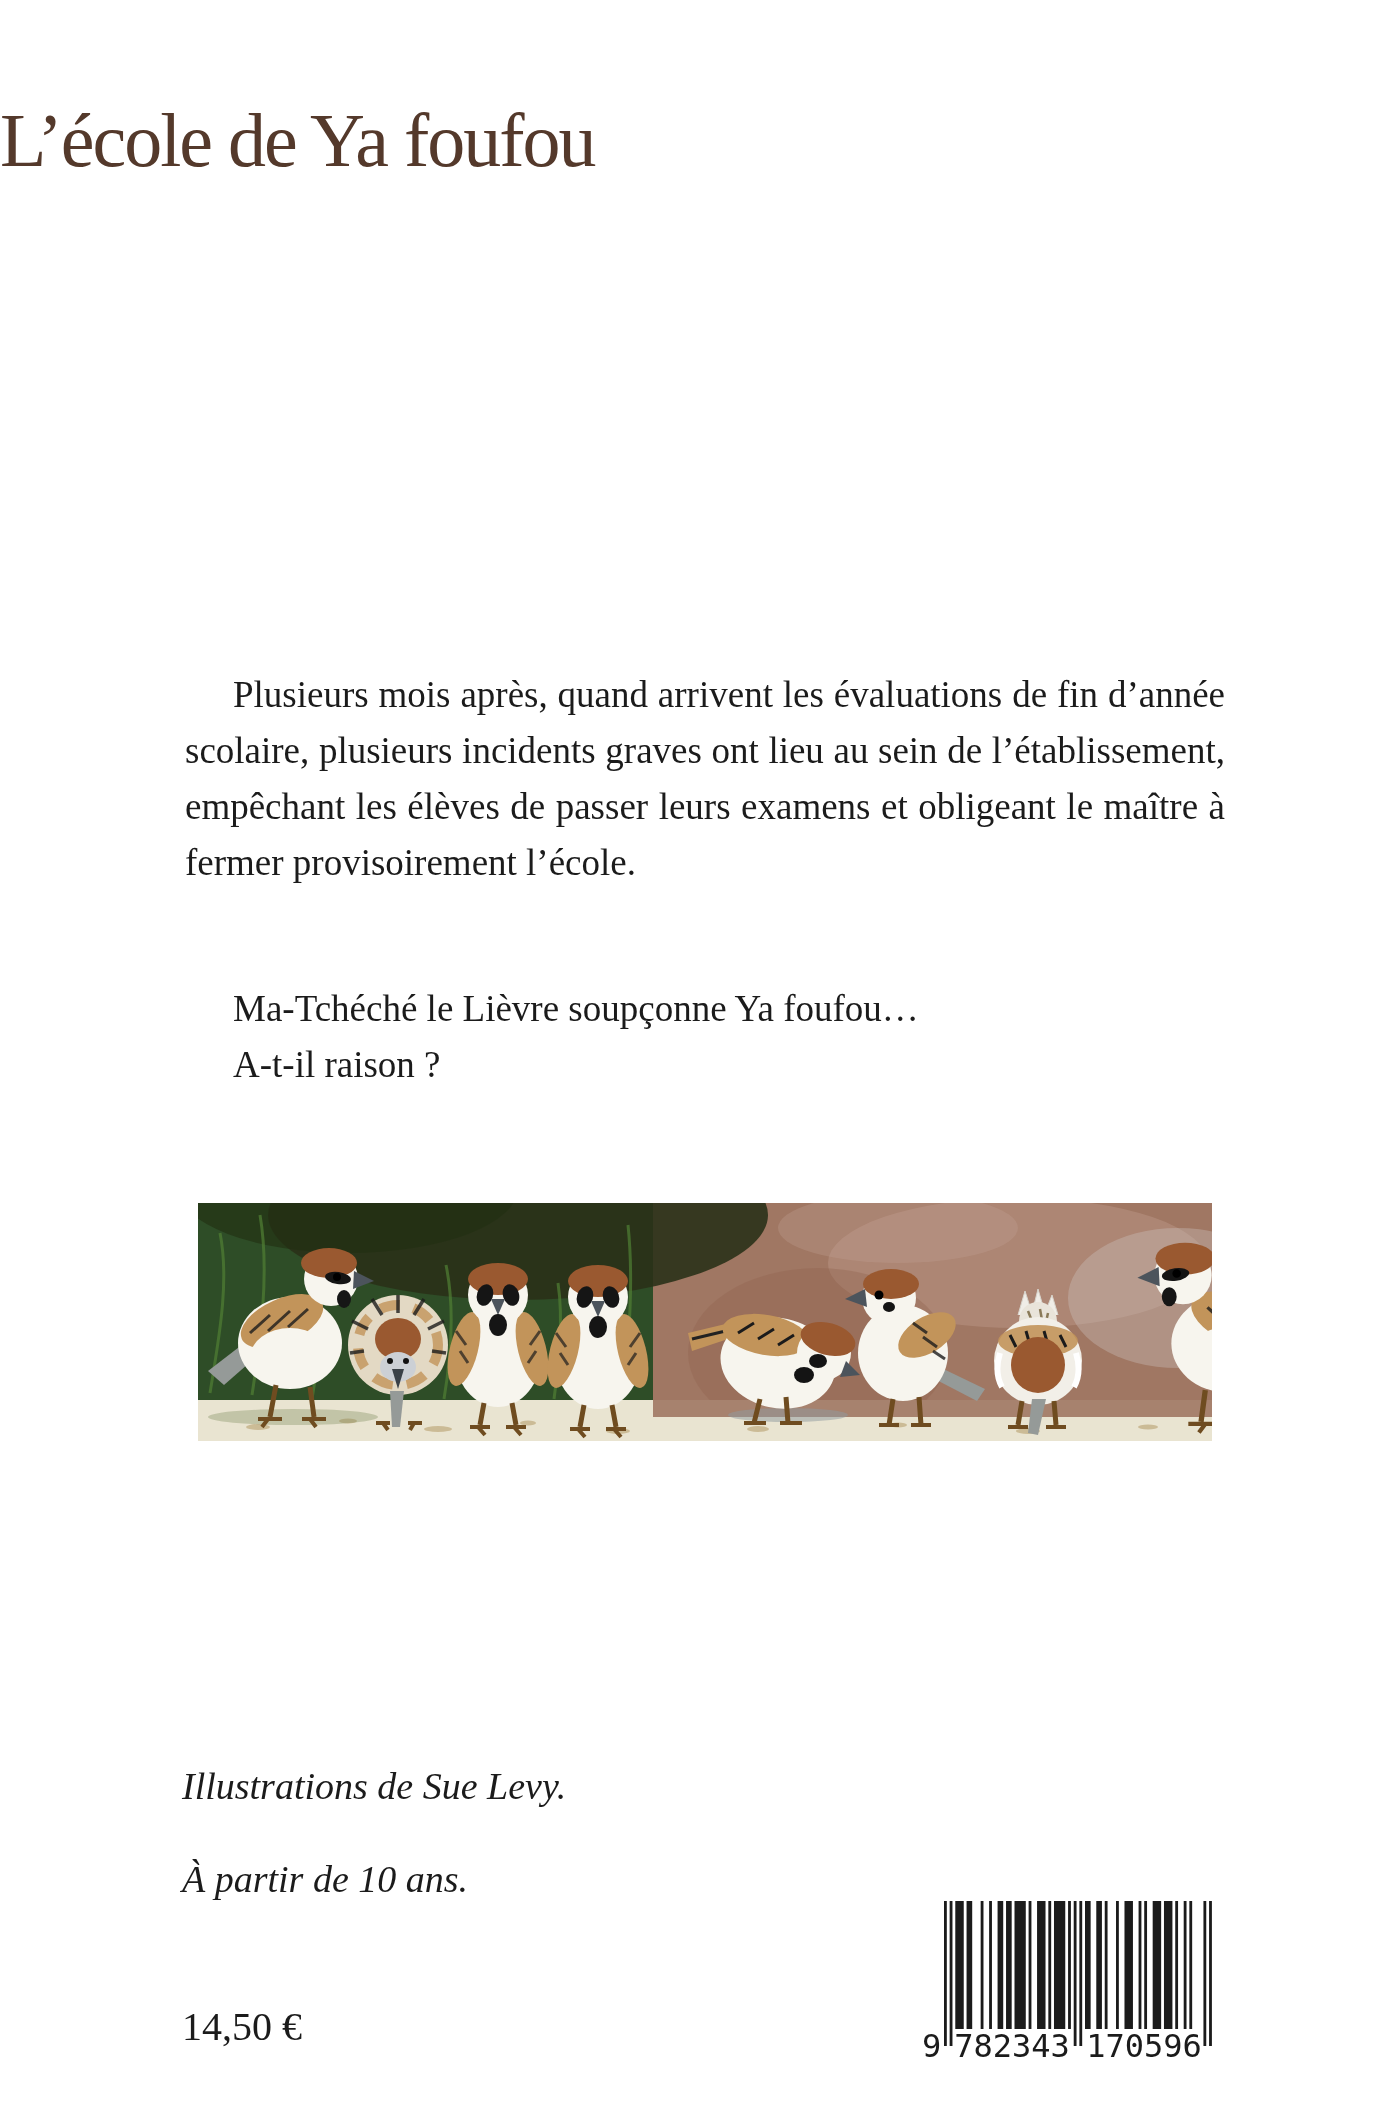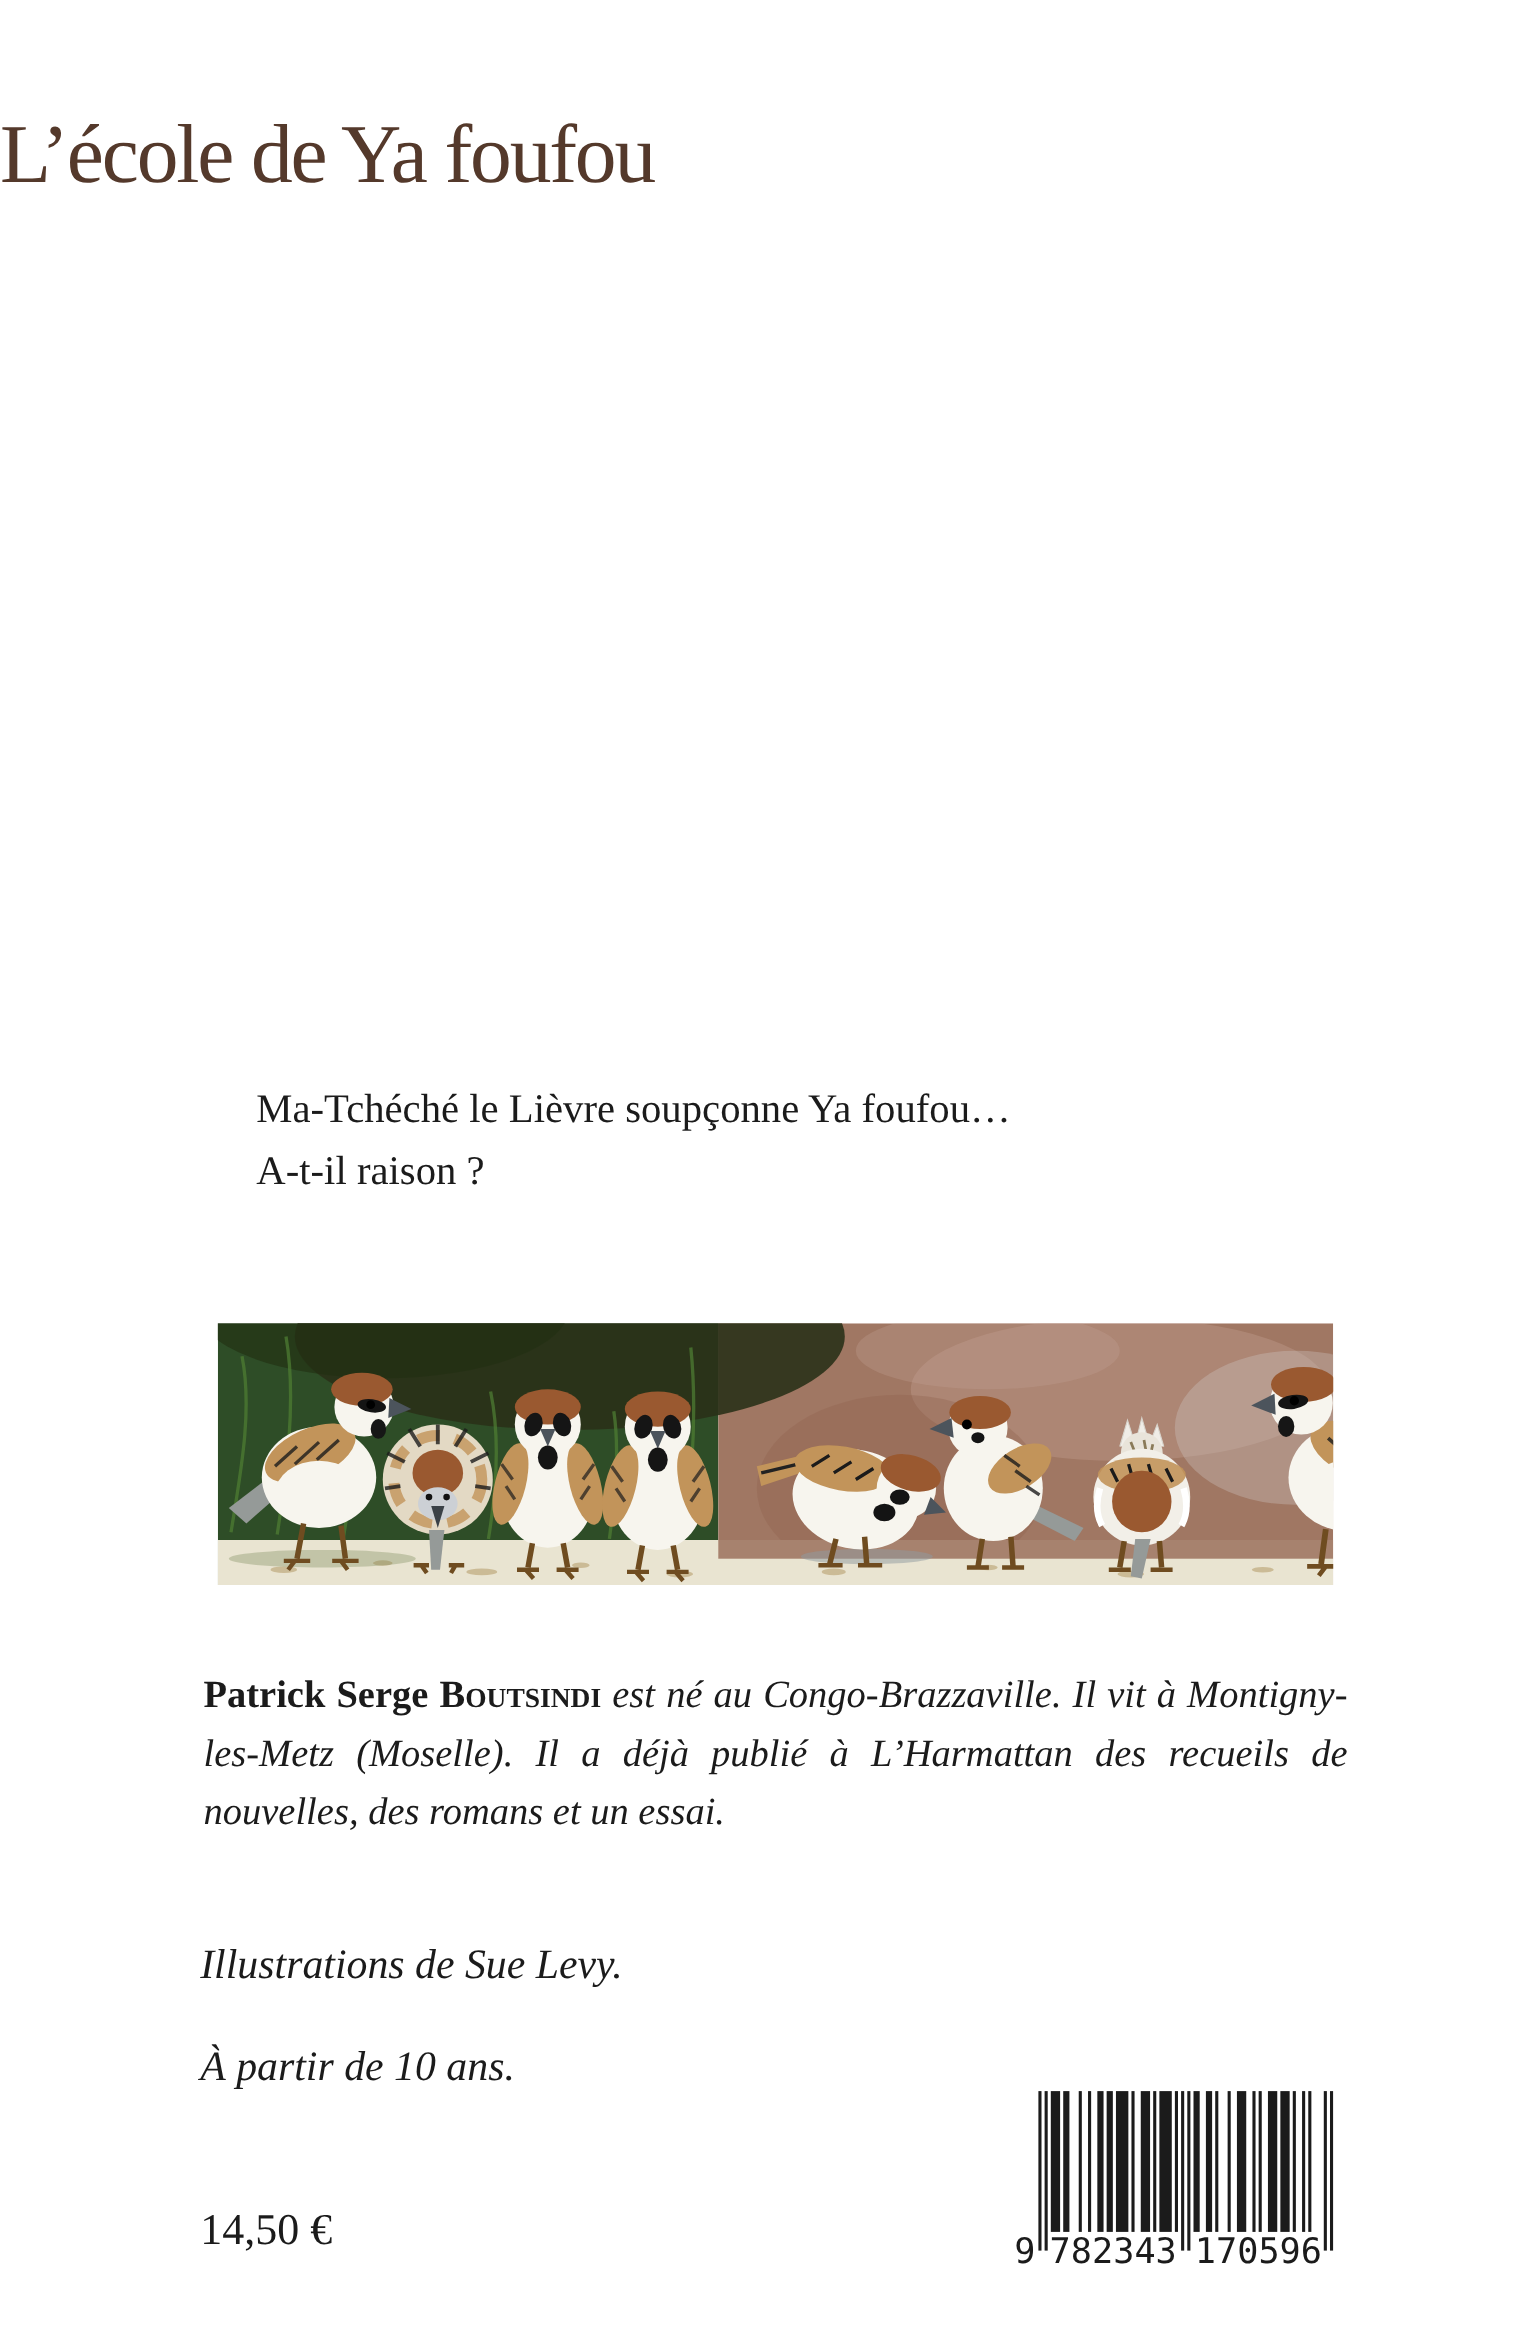--- a/index.html
+++ b/index.html
@@ -55,20 +55,21 @@
     font-size:32px;fill:#1b1b1b;
   }
 </style>
 </head>
 <body>
 
 <div class="page">
 
   <h1 class="title">L’école de Ya foufou</h1>
 
+  <p class="body-par p3 indent">Plusieurs mois après, quand arrivent les évaluations de fin d’année scolaire, plusieurs incidents graves ont lieu au sein de l’établissement, empêchant les élèves de passer leurs examens et obligeant le maître à fermer provisoirement l’école.</p>
 
   <div class="teaser">
     <div>Ma-Tchéché le Lièvre soupçonne Ya foufou…</div>
     <div>A-t-il raison ?</div>
   </div>
 
   <div class="illustration">
     <svg viewBox="0 0 1014 238" width="1014" height="238" preserveAspectRatio="none">
       <defs>
 
@@ -203,21 +204,20 @@
         <path d="M-16,198 L-20,222 M16,198 L18,222" style="stroke:var(--ill-leg)" stroke-width="5" fill="none"></path>
         <path d="M-30,224 h20 M8,224 h20" style="stroke:var(--ill-leg)" stroke-width="4" fill="none"></path>
       </g>
 
       <g>
         <use href="#sside" transform="translate(1126,-8) scale(-1.06,1.06)"></use>
       </g>
     </svg>
   </div>
 
-  <p class="bio"><span class="bio-name">Patrick Serge </span><span class="bio-surname">Boutsindi</span><span class="bio-rest"> est né au Congo-Brazzaville. Il vit à Montigny-les-Metz (Moselle). Il a déjà publié à L’Harmattan des recueils de nouvelles, des romans et un essai.</span></p>
 
   <p class="credit-line illu-credit">Illustrations de Sue Levy.</p>
   <p class="credit-line age-line">À partir de 10 ans.</p>
   <p class="credit-line price-line">14,50 €</p>
 
   <div class="barcode">
     <svg id="barcode-svg" width="300" height="164" viewBox="0 0 300 164">
         <rect x="24.00" y="2" width="2.82" height="145" fill="#1b1b1b"></rect>
         <rect x="29.64" y="2" width="2.82" height="145" fill="#1b1b1b"></rect>
         <rect x="35.28" y="2" width="8.46" height="128" fill="#1b1b1b"></rect>

